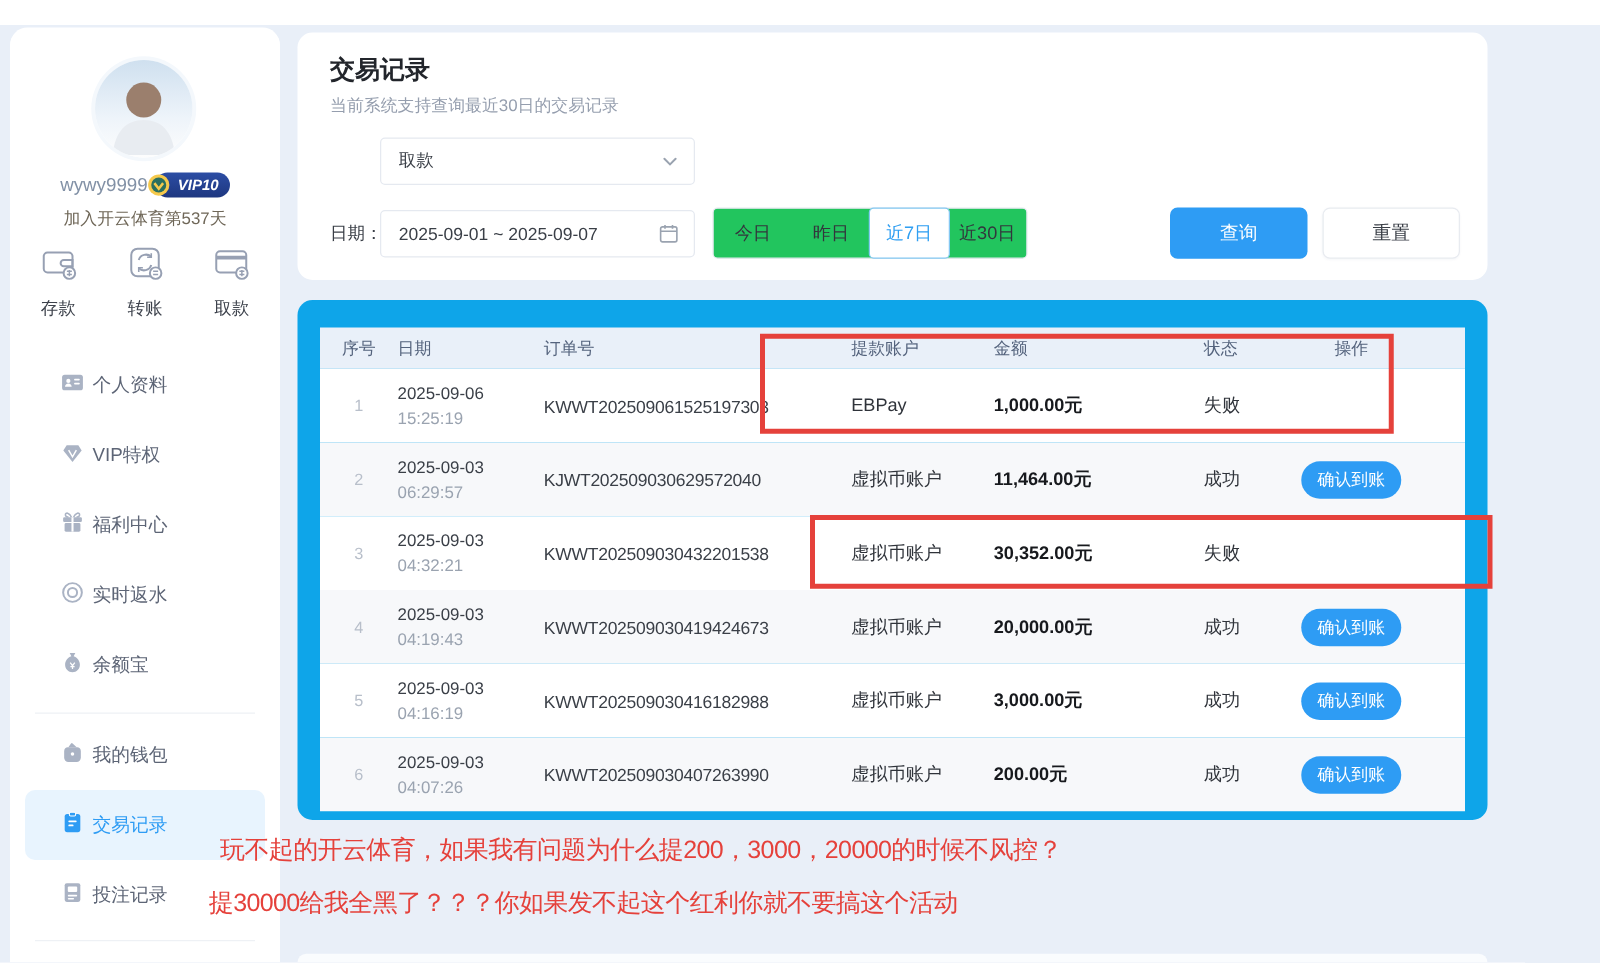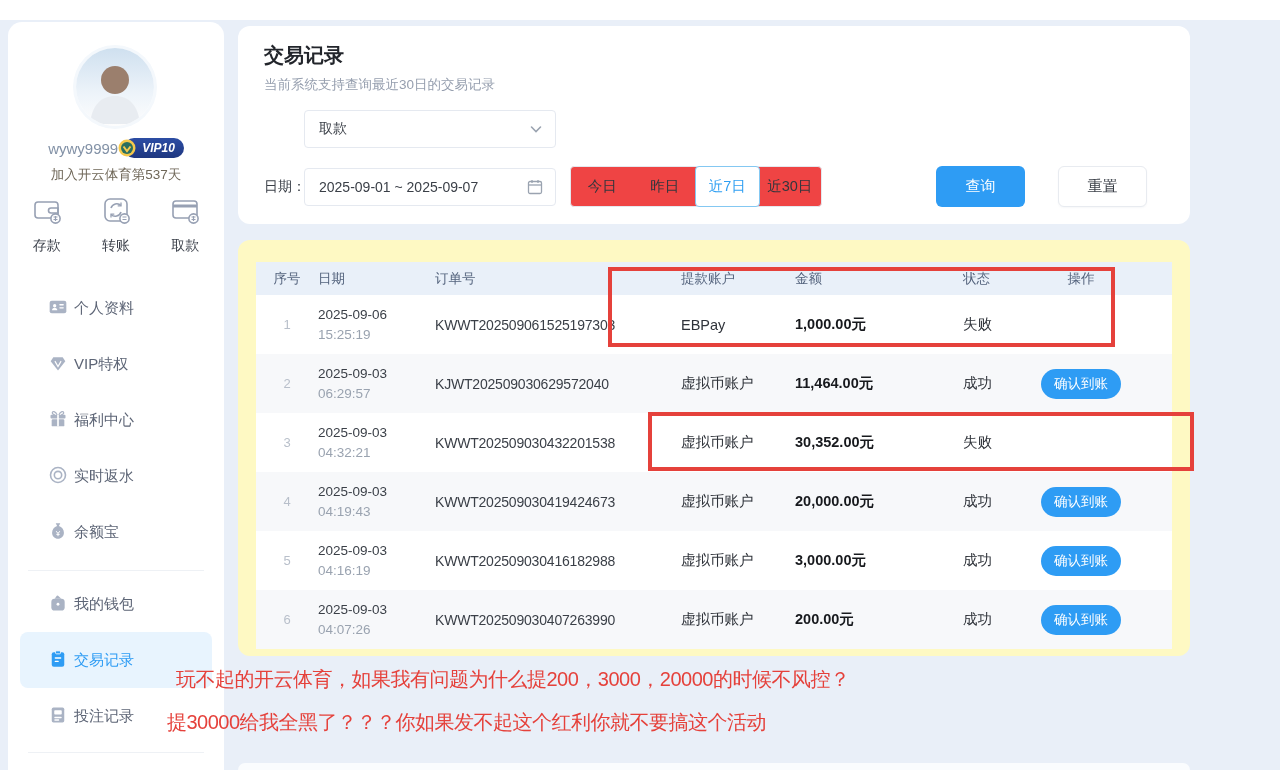--- a/index.html
+++ b/index.html
@@ -43,30 +43,30 @@
   .field-label { position:absolute; font-size:14px; color:#3a3f47; }
   .type-label { left:26px; top:94px;margin-left:48px; }
   .date-label { left:26px; top:152px; }
   .select, .date-input { position:absolute; left:66px; width:252px; height:38px; background:#fff; border:1px solid #e5e9f0;
              border-radius:4px; display:flex; align-items:center; padding:0 12px 0 14px; font-size:14px; color:#3a3f47; cursor:pointer; }
   .select { top:84px; }
   .date-input { top:142px; }
   .select .grow, .date-input .grow { flex:1; }
   .chevron-down, .calendar { color:#9aa3b0; }
   .segment { position:absolute; left:332px; top:140px; width:252px; height:41px; border:1px solid #e4e8ee; border-radius:4px;
-             display:flex; background:#ef4444; overflow:visible; }
+             display:flex; background:#22c55e; overflow:visible; }
   .seg-btn { flex:1; display:flex; align-items:center; justify-content:center; font-size:14.5px; color:#33363d;
              background:none; border:none; cursor:pointer; font-family:inherit; }
   .seg-btn.active { margin:-1px; border:1px solid #84c8f2; border-radius:4px; color:#2f9ff2; background:#fff; z-index:1; }
-  .btn { position:absolute; top:140px; width:89px; height:41px; border-radius:6px; font-size:15px; cursor:pointer; font-family:inherit; }
+  .btn { position:absolute; top:140px; width:110px; height:41px; border-radius:6px; font-size:15px; cursor:pointer; font-family:inherit; }
   .btn-primary { left:698px; background:#2e9cf4; border:none; color:#fff; }
   .btn-ghost { left:820px; background:#fff; border:1px solid #e8ebf0; color:#3a3f47; box-shadow:0 1px 2px rgba(30,50,90,.04); }
 
   
-  .table-card { position:absolute; left:238px; top:240px; width:952px; height:416px; background:#fef9c3; border-radius:12px; }
+  .table-card { position:absolute; left:238px; top:240px; width:952px; height:416px; background:#0ea5e9; border-radius:12px; }
   .tgrid { display:grid; grid-template-columns:62px 117px 246px 114px 168px 72px 1fr; align-items:center; }
   .thead { position:absolute; left:18px; top:22px; width:916px; height:33px; background:#e9f0f9; color:#54637d; font-size:13.5px; }
   .tbody { position:absolute; left:18px; top:55px; width:916px; }
   .tr { height:59px; background:#fff; }
   .tr.alt { background:#f7f8fa; }
   .th-0, .c-no { text-align:center; }
   .th-6, .c-action { text-align:center; padding-right:45px; }
   .c-no { color:#b8bfca; font-size:13px; }
   .c-date { line-height:1.45; font-size:13.5px; }
   .c-date .d1x { color:#3a3f47; display:block; }

